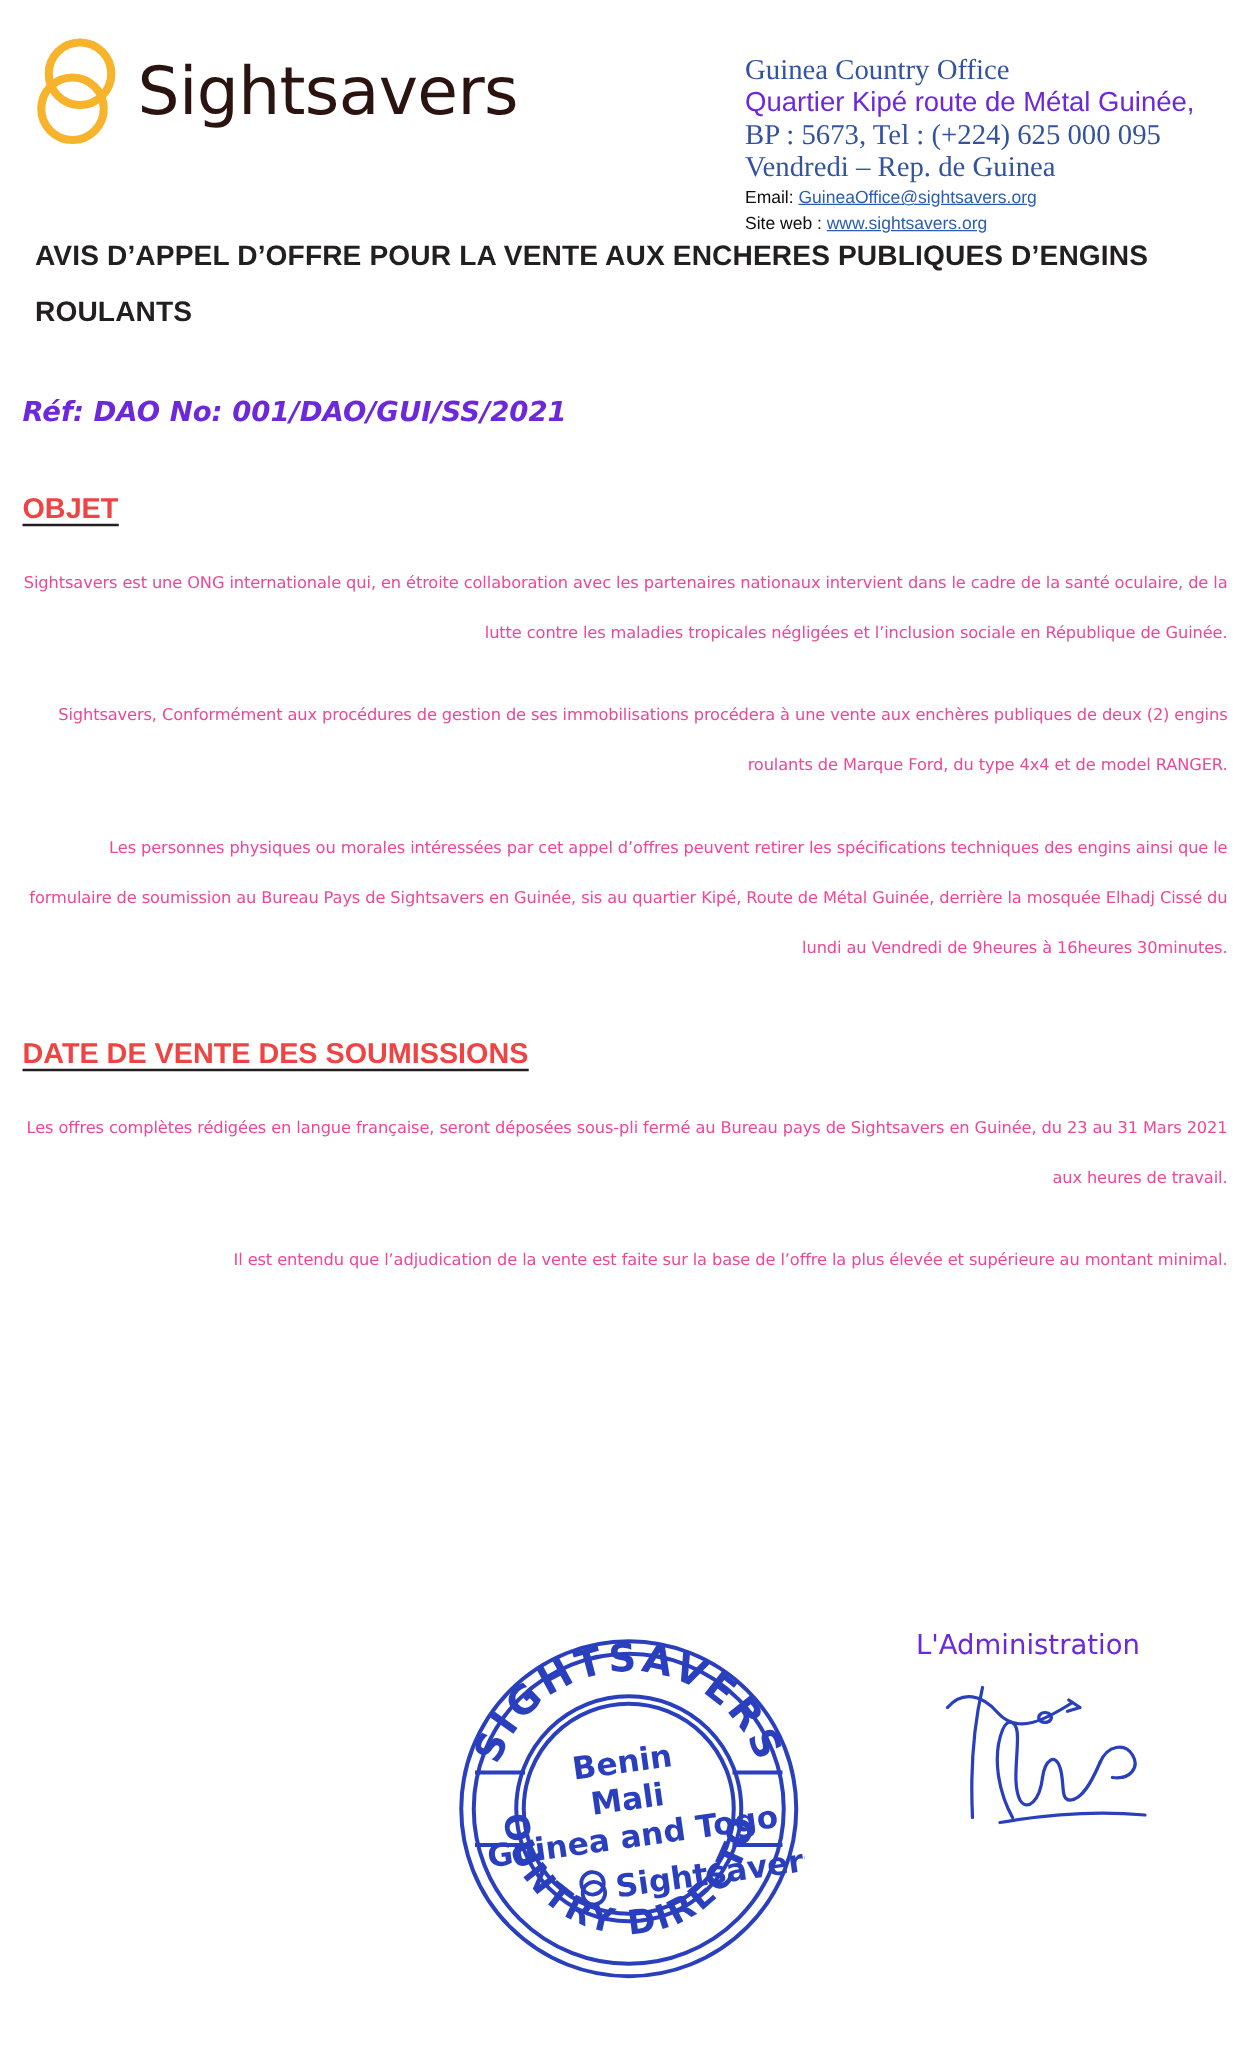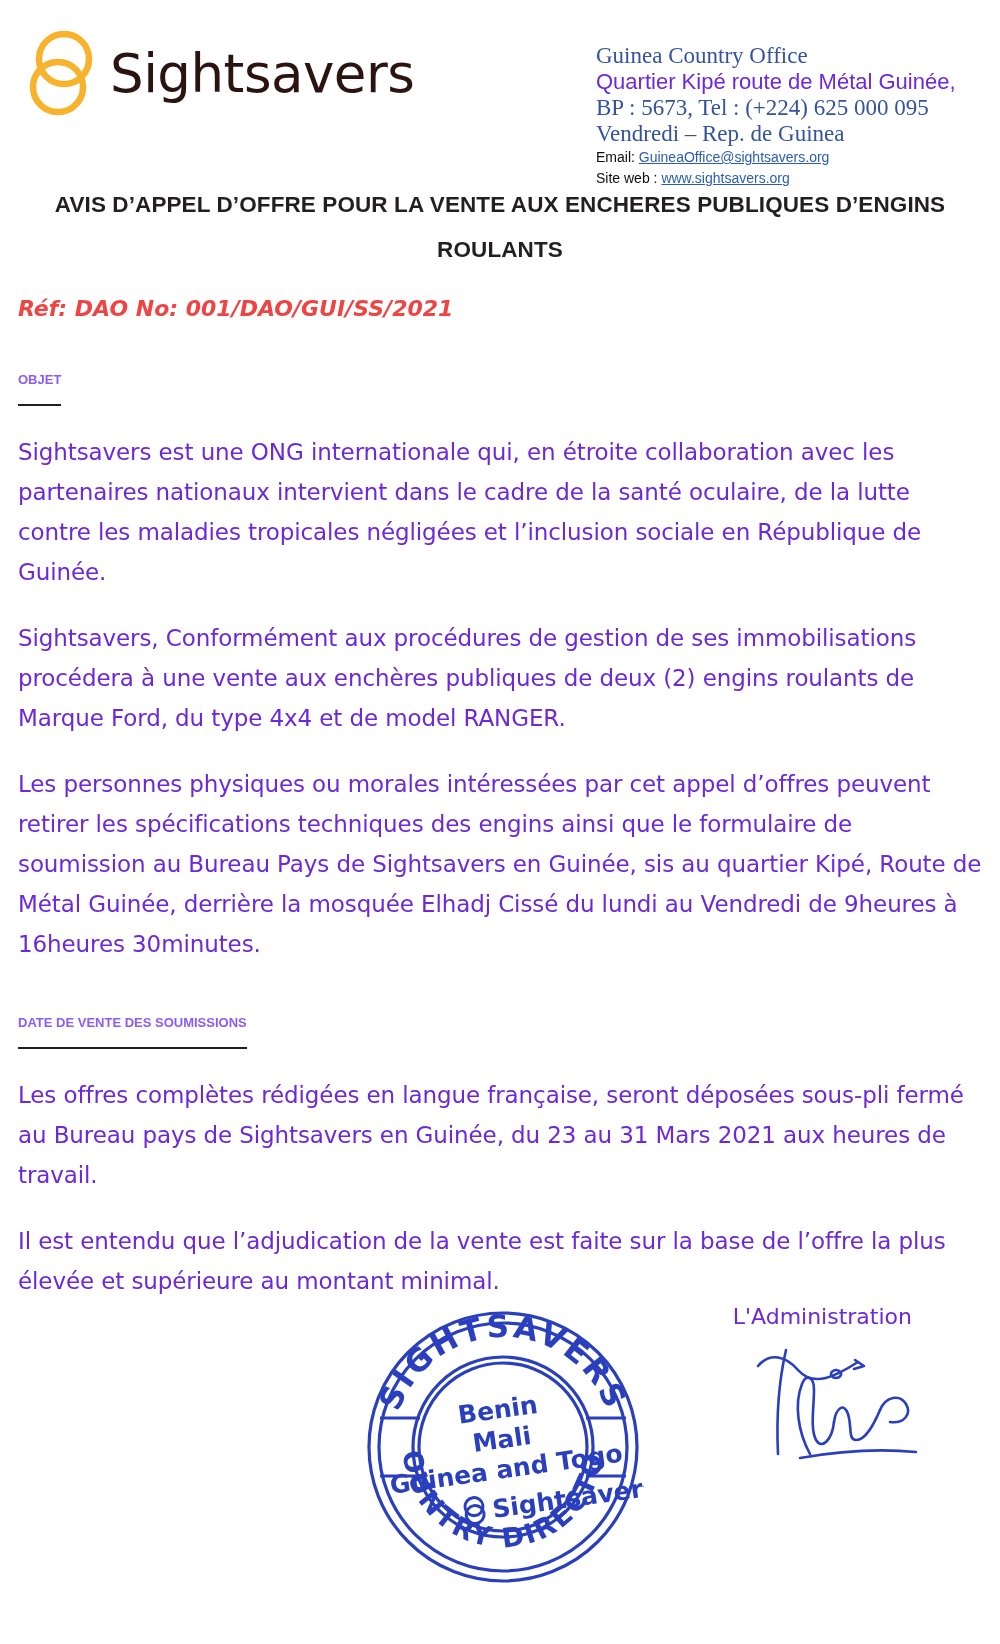--- a/index.html
+++ b/index.html
@@ -76,60 +76,59 @@
     white-space: nowrap;
   }
   .addr-small .lnk {
     color: #2a5db0;
     text-decoration: underline;
   }
 
   
   .doc-title {
     margin: 10px 28px 0 28px;
-    text-align: center;
     font-family: "Liberation Sans", sans-serif;
     font-weight: bold;
     font-size: 22.5px;
     line-height: 45px;
     letter-spacing: 0.1px;
     color: #231f20;
   }
   .doc-title .line2 {
     display: block;
   }
 
   .ref {
-    margin: 24px 0 0 18px;
+    margin: 46px 0 0 18px;
     font-family: "DejaVu Sans", sans-serif;
     font-weight: bold;
     font-style: italic;
     font-size: 22px;
-    color: #ef4444;
+    color: #6d28d9;
   }
 
   .section-head {
     margin: 52px 0 0 18px;
     font-family: "Liberation Sans", sans-serif;
     font-weight: bold;
-    font-size: 13px;
-    color: #8b5cf6;
+    font-size: 23px;
+    color: #ef4444;
     display: inline-block;
     border-bottom: 2px solid #231f20;
-    padding-bottom: 18px;
+    padding-bottom: 1px;
   }
   .section-head-wrap { line-height: 1; }
 
   p.para {
     margin: 26px 18px 0 18px;
     font-family: "DejaVu Sans", sans-serif;
-    font-size: 23px;
+    font-size: 13px;
     line-height: 40px;
-    color: #6d28d9;
-    text-align: left;
+    color: #ec4899;
+    text-align: right;
     letter-spacing: -0.1px;
   }
 
   
   .signblock {
     position: absolute;
     left: 340px;
     top: 1288px;
     width: 600px;
     height: 356px;

